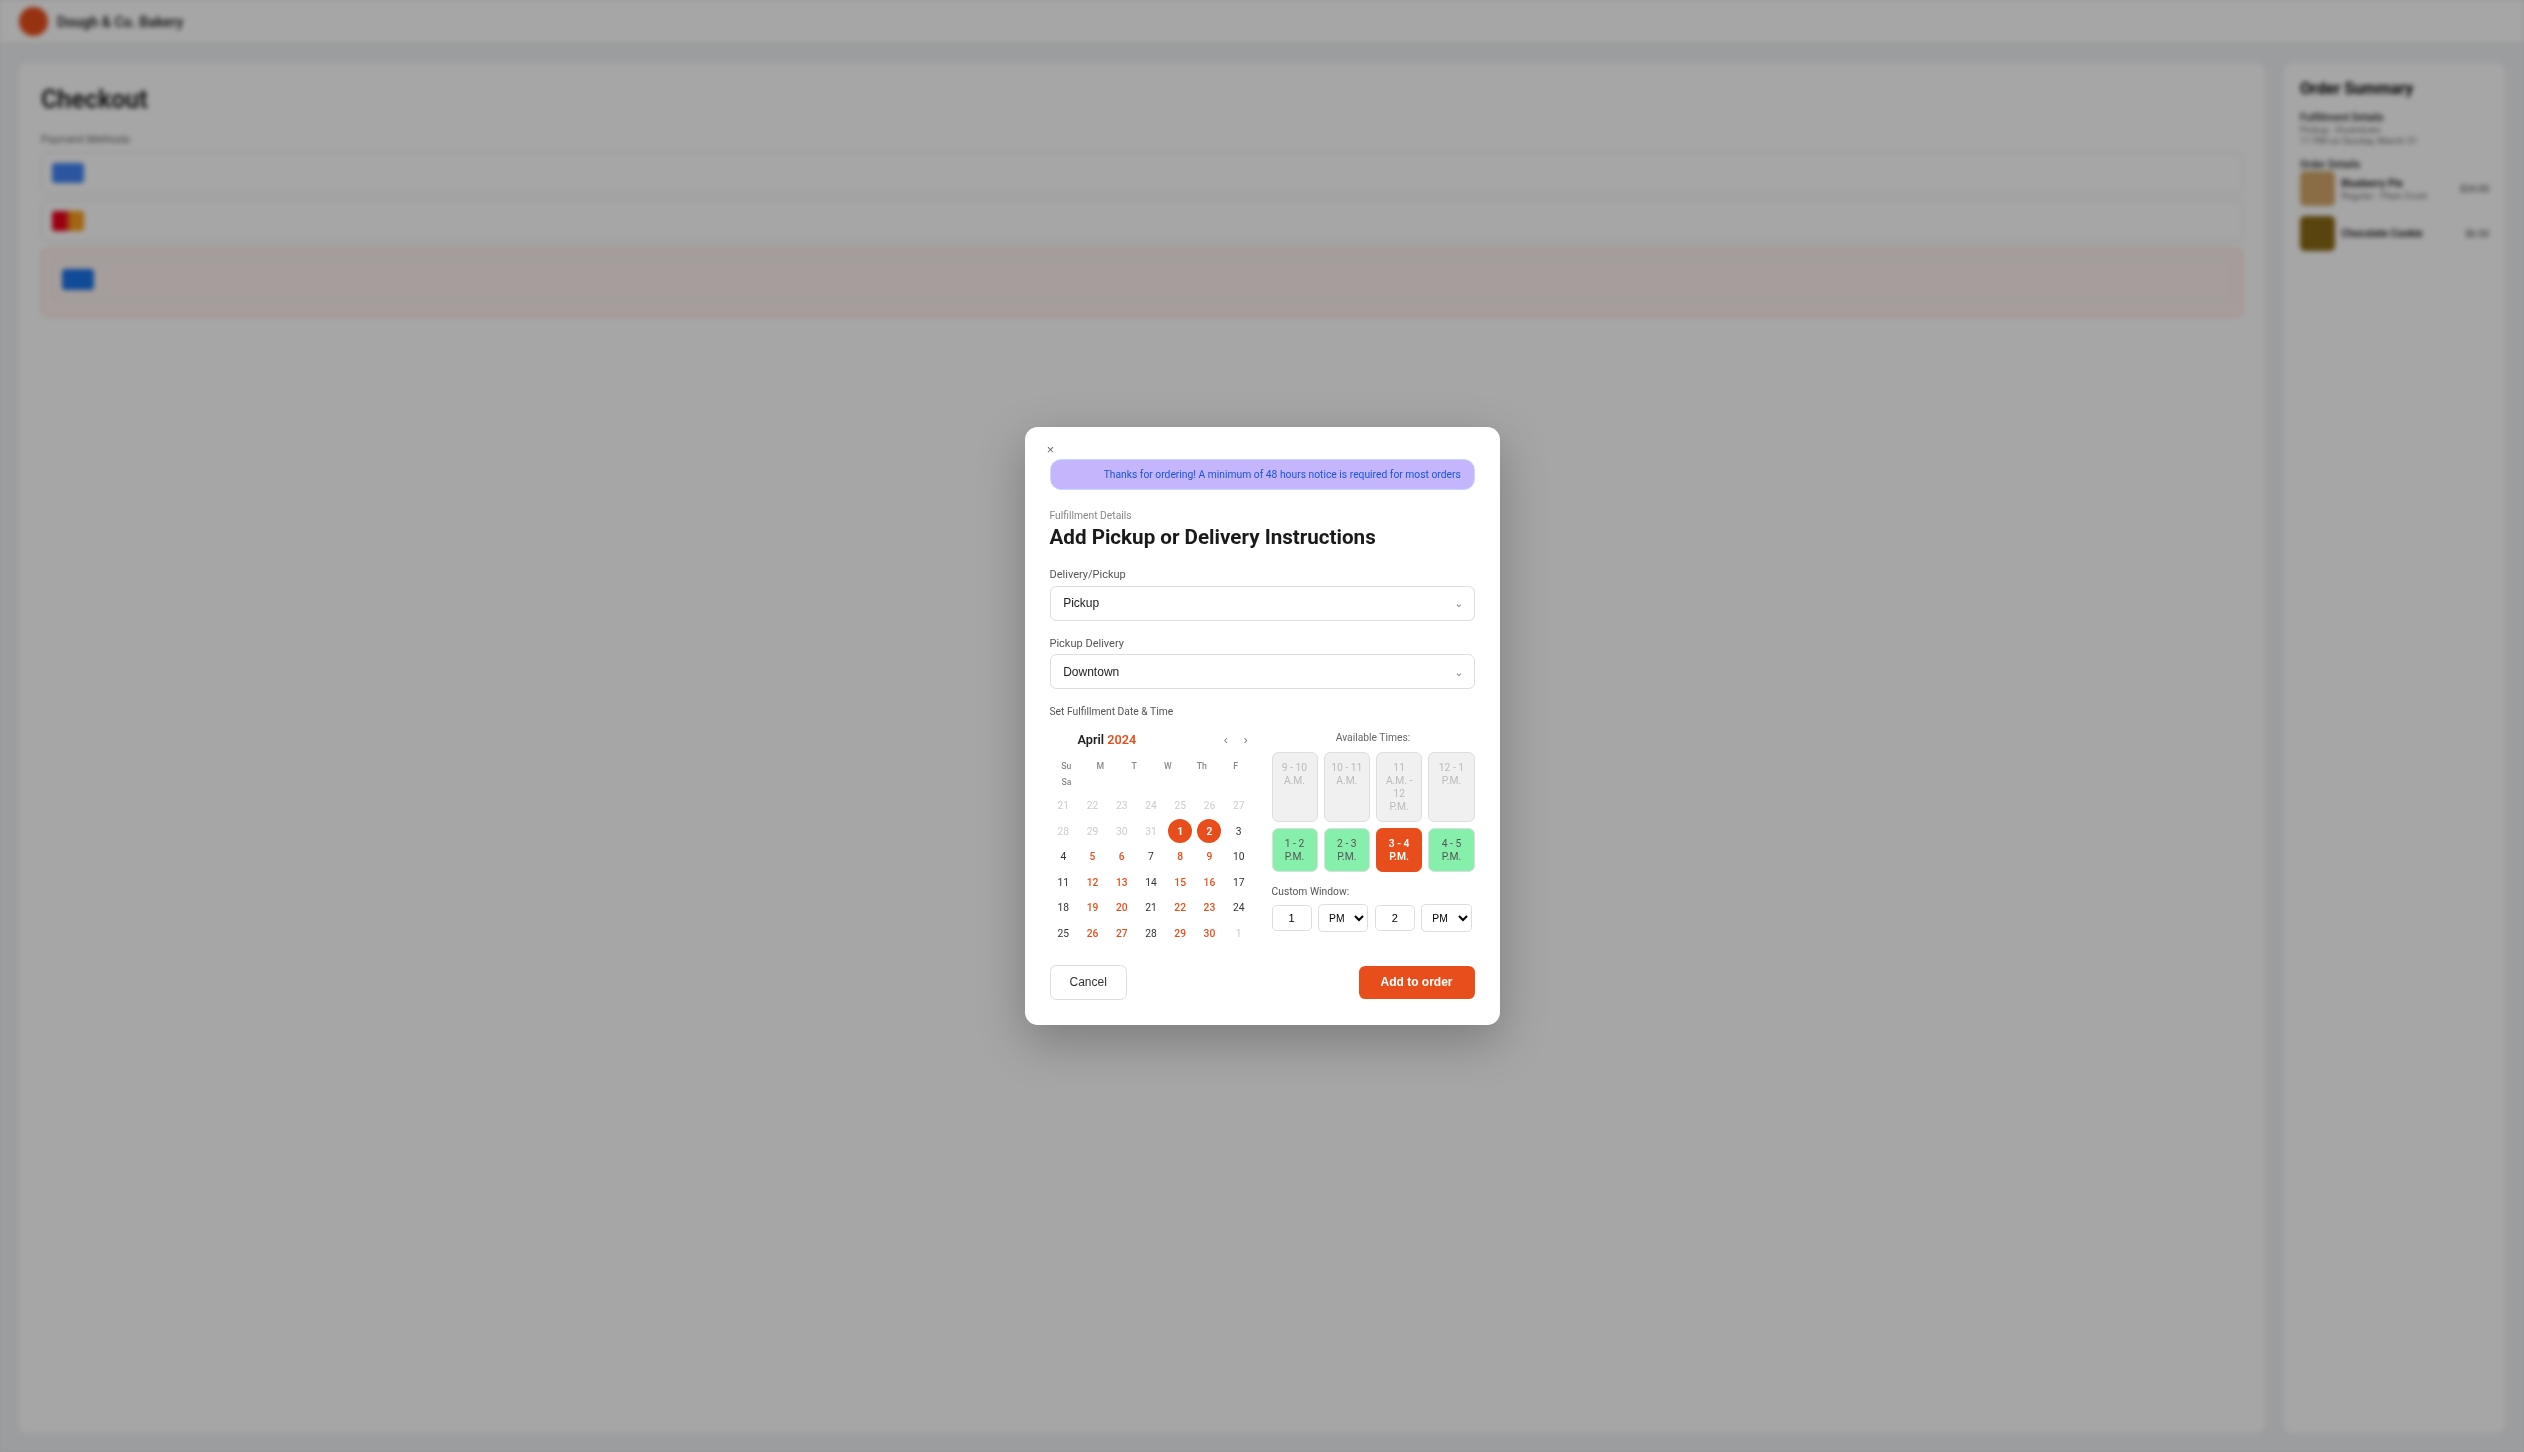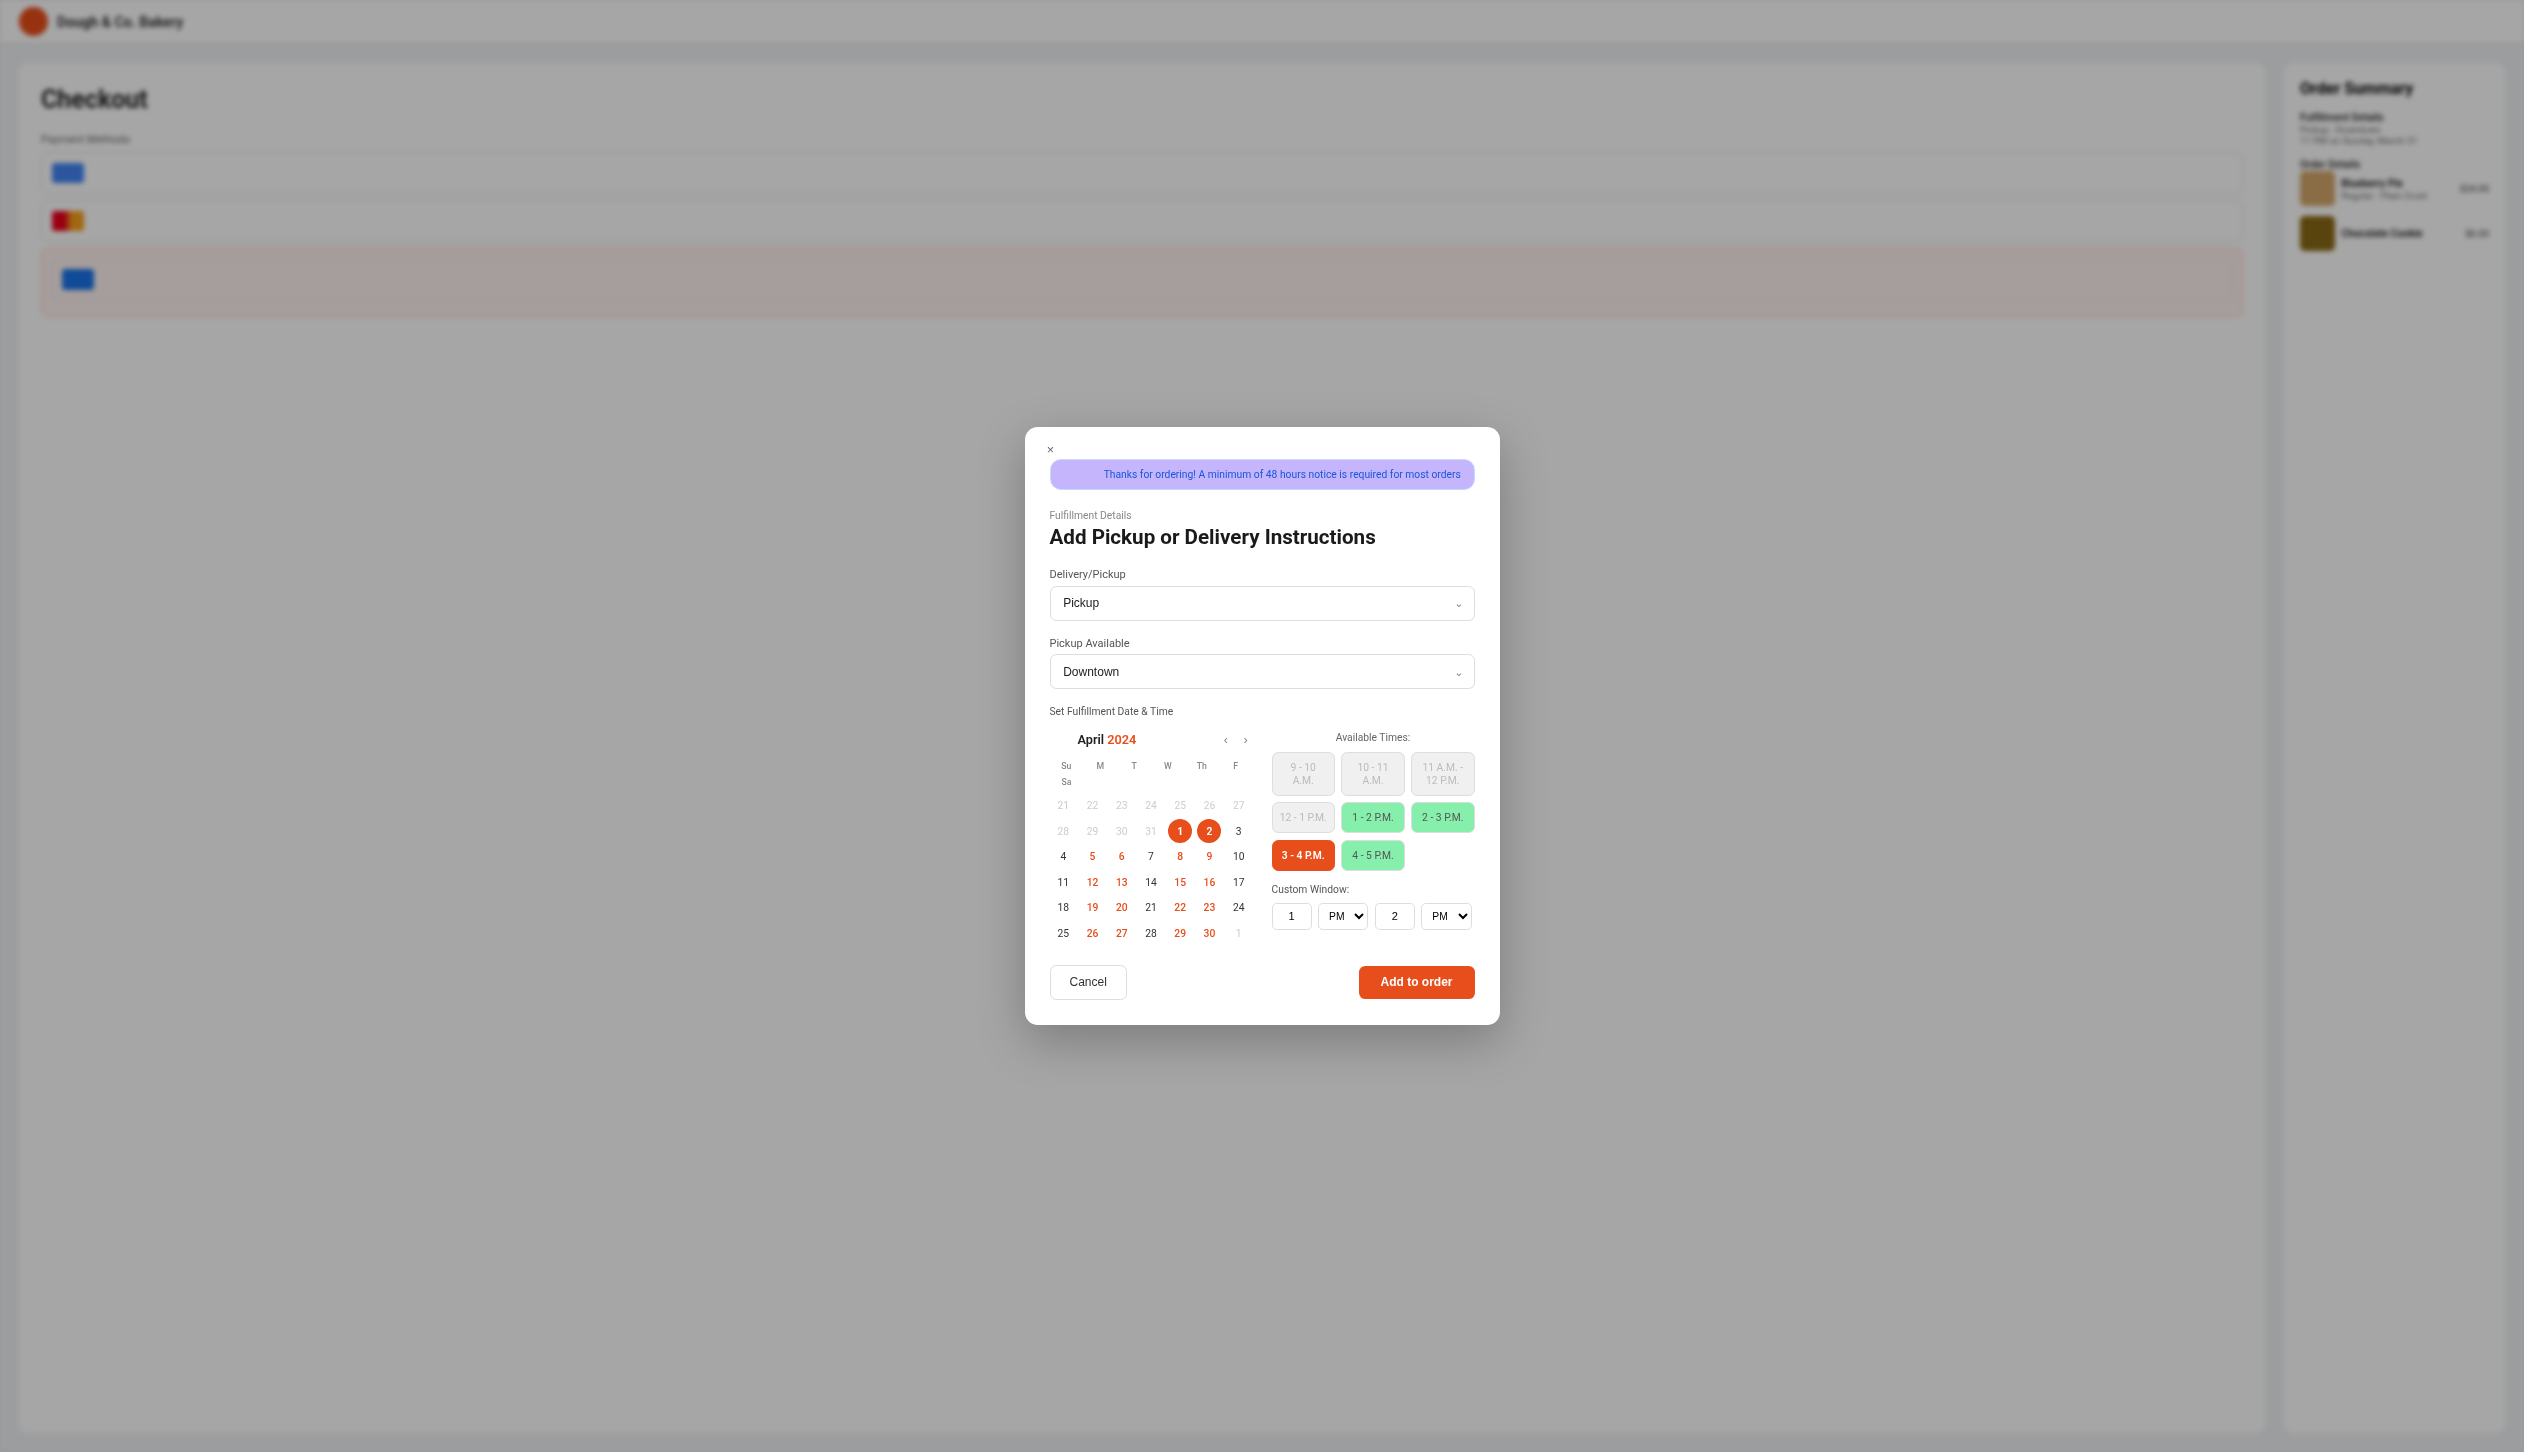--- a/index.html
+++ b/index.html
@@ -341,21 +341,21 @@
       min-width: 0;
     }
     .time-slots-label {
       font-size: 10.3px;
       color: #666;
       text-align: center;
       margin-bottom: 8px;
     }
     .time-grid {
       display: grid;
-      grid-template-columns: 1fr 1fr 1fr;
+      grid-template-columns: 1fr 1fr 1fr 1fr;
       gap: 6.3px;
       margin-bottom: 12.7px;
     }
     .time-slot {
       padding: 8px 6.3px;
       border: 0.8px solid #ddd;
       border-radius: 6.3px;
       text-align: center;
       font-size: 10.3px;
       color: #555;
@@ -496,21 +496,21 @@
 
     <div class="field-label">Delivery/Pickup</div>
     <div class="select-wrapper">
       <select class="select-field">
         <option>Pickup</option>
         <option>Delivery</option>
       </select>
       <span class="select-chevron">⌄</span>
     </div>
 
-    <div class="field-label">Pickup Available</div>
+    <div class="field-label">Pickup Delivery</div>
     <div class="select-wrapper">
       <select class="select-field">
         <option>Downtown</option>
         <option>Uptown</option>
         <option>Westside</option>
       </select>
       <span class="select-chevron">⌄</span>
     </div>
 
     <div class="fulfillment-section-label">Set Fulfillment Date &amp; Time</div>

